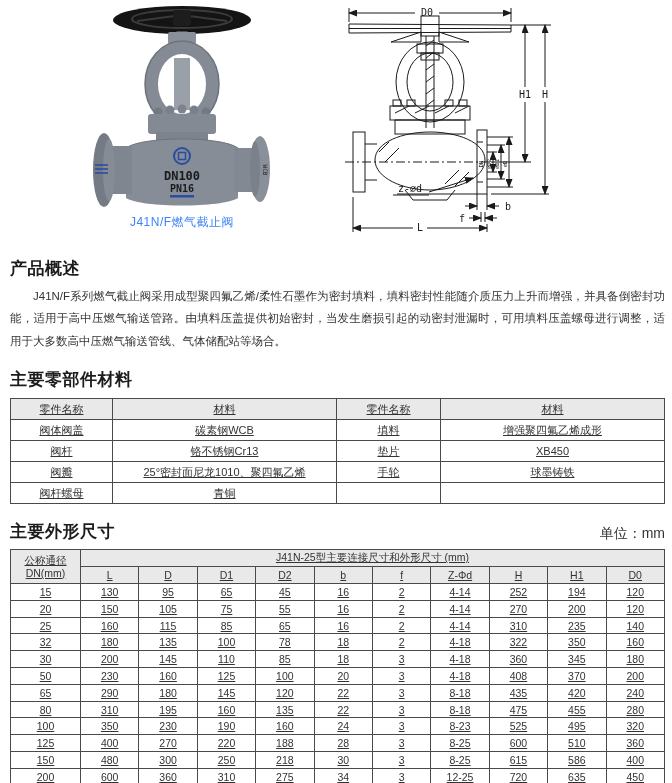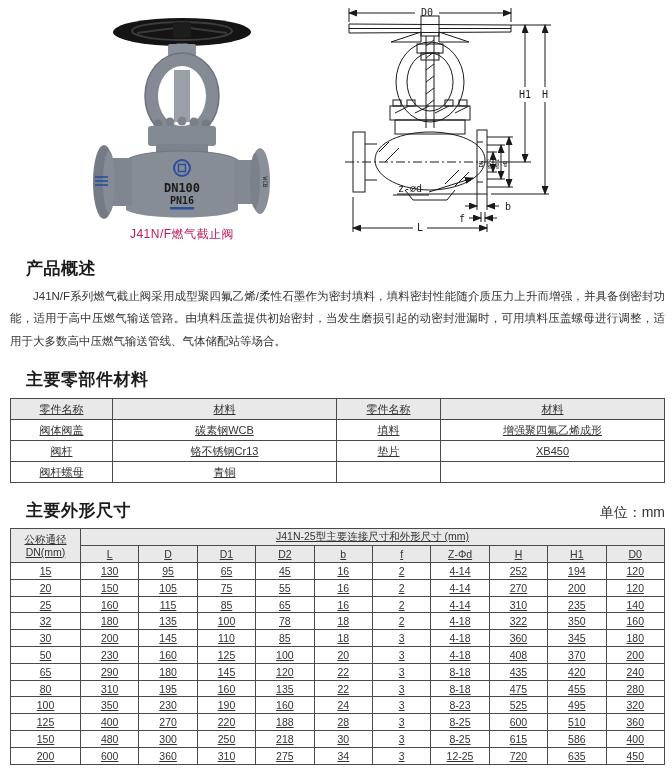--- a/index.html
+++ b/index.html
@@ -6,30 +6,30 @@
   html,body { background:#fff; }
   body {
     width:672px; height:783px;
     font-family:"Liberation Sans","DejaVu Sans",sans-serif;
     color:#333; overflow:hidden;
   }
   .page { position:relative; width:672px; height:783px; background:#fff; }
 
   
   .figures { position:relative; height:243px; }
-  .photo-fig { position:absolute; left:62px; top:14px; width:240px; }
+  .photo-fig { position:absolute; left:62px; top:2px; width:240px; }
   .photo-fig .caption {
-    text-align:center; font-size:12px; color:#be185d; margin-top:2px; letter-spacing:.5px;
+    text-align:center; font-size:12px; color:#3b82f6; margin-top:2px; letter-spacing:.5px;
   }
   .drawing-fig { position:absolute; left:335px; top:2px; width:337px; }
 
   
   .content { padding:0 7px 0 10px; }
   h2.sec {
-    font-size:17px; font-weight:bold; color:#1c1c1c; letter-spacing:.5px;margin-left:16px;
+    font-size:17px; font-weight:bold; color:#1c1c1c; letter-spacing:.5px;
   }
   .overview-body {
     margin-top:5px; font-size:11.5px; line-height:1.95; text-align:justify;
     text-indent:2em; color:#333;
   }
   .sec-row { display:flex; justify-content:space-between; align-items:flex-end; }
   .unit-label { font-size:14px; color:#333; }
 
   
   table { border-collapse:collapse; width:100%; table-layout:fixed; background:#fff; }
@@ -246,20 +246,26 @@
             <td>阀体阀盖</td>
             <td>碳素钢WCB</td>
             <td>填料</td>
             <td>增强聚四氟乙烯成形</td>
           </tr>
           <tr>
             <td>阀杆</td>
             <td>铬不锈钢Cr13</td>
             <td>垫片</td>
             <td>XB450</td>
+          </tr>
+          <tr>
+            <td>阀瓣</td>
+            <td>25°密封面尼龙1010、聚四氟乙烯</td>
+            <td>手轮</td>
+            <td>球墨铸铁</td>
           </tr>
           <tr>
             <td>阀杆螺母</td>
             <td>青铜</td>
             <td></td>
             <td></td>
           </tr>
         </tbody>
     </table>
 

